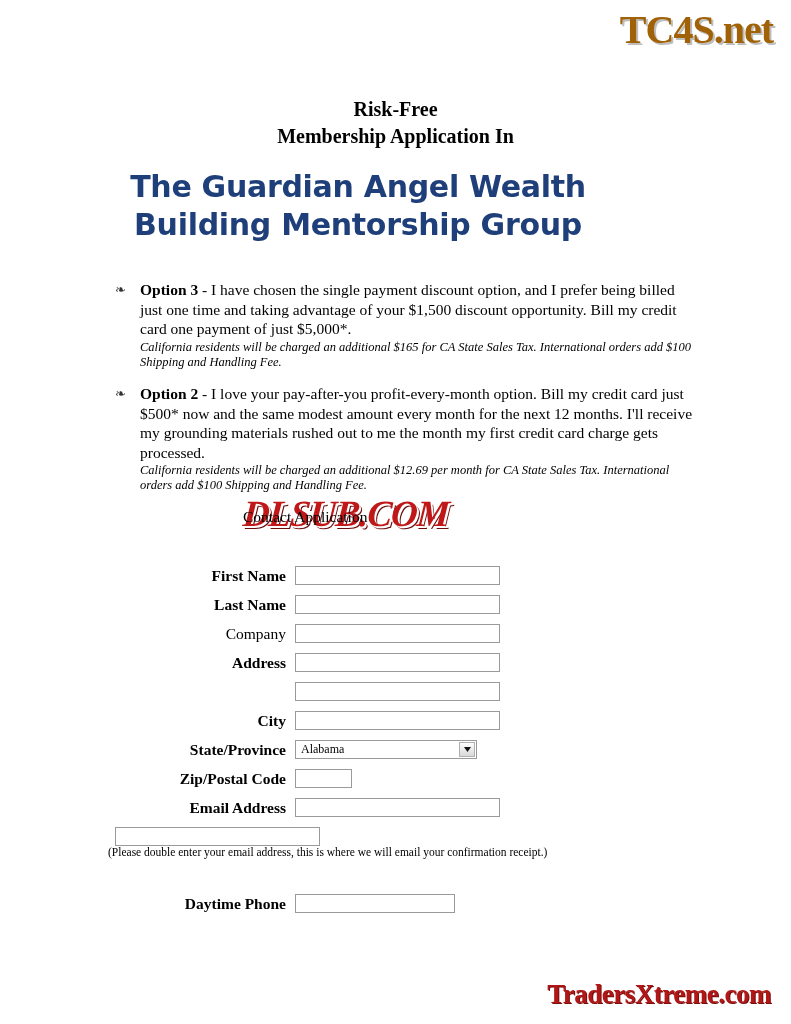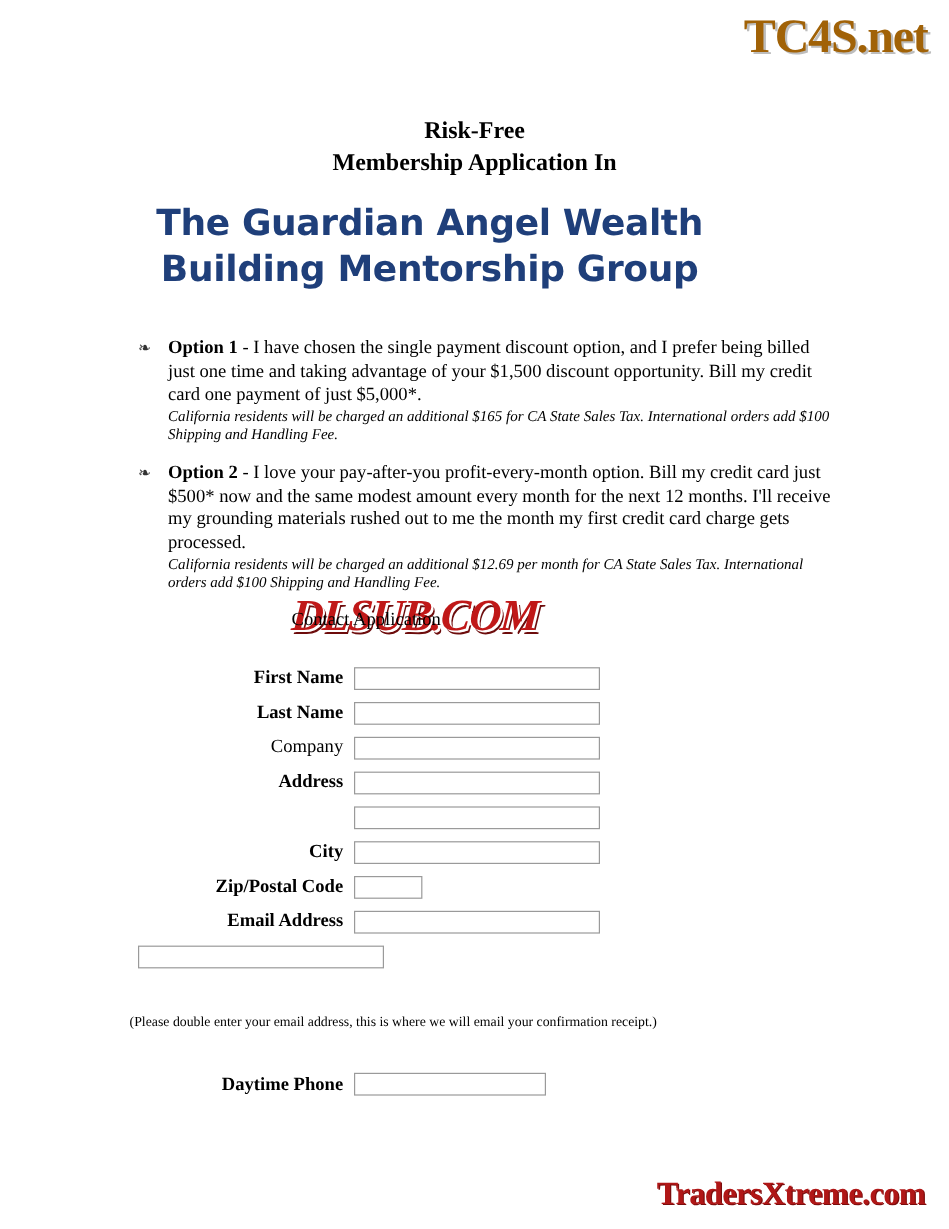--- a/index.html
+++ b/index.html
@@ -117,21 +117,21 @@
 
   
   .form {
     position: absolute;
     top: 556px;
     left: 115px;
     width: 560px;
   }
   .frow {
     display: flex;
-    align-items: flex-start;
+    align-items: flex-end;
     height: 29px;
   }
   .flabel {
     width: 180px;
     text-align: right;
     padding-right: 9px;
     font-size: 15.5px;
     font-weight: bold;
     box-sizing: border-box;
     white-space: nowrap;
@@ -205,21 +205,21 @@
 </div>
 
 <div class="head-big">
   <div>The Guardian Angel Wealth</div>
   <div>Building Mentorship Group</div>
 </div>
 
 <div class="option" id="option-1">
   <div class="bullet">❧</div>
   <div class="body">
-    <b>Option 1</b><span> - I have chosen the single payment discount option, and I prefer being billed just one time and taking advantage of your $1,500 discount opportunity. Bill my credit card one payment of just $5,000*.</span>
+    <b>Option 3</b><span> - I have chosen the single payment discount option, and I prefer being billed just one time and taking advantage of your $1,500 discount opportunity. Bill my credit card one payment of just $5,000*.</span>
     <div class="fine">California residents will be charged an additional $165 for CA State Sales Tax. International orders add $100 Shipping and Handling Fee.</div>
   </div>
 </div>
 
 <div class="option" id="option-2">
   <div class="bullet">❧</div>
   <div class="body">
     <b>Option 2</b><span> - I love your pay-after-you profit-every-month option. Bill my credit card just $500* now and the same modest amount every month for the next 12 months. I'll receive my grounding materials rushed out to me the month my first credit card charge gets processed.</span>
     <div class="fine">California residents will be charged an additional $12.69 per month for CA State Sales Tax. International orders add $100 Shipping and Handling Fee.</div>
   </div>
@@ -252,20 +252,31 @@
   <div class="frow">
     <div class="flabel plain"></div>
     <input class="finput w-lg" type="text" value="" style="">
   </div>
 
   <div class="frow">
     <div class="flabel">City</div>
     <input class="finput w-lg" type="text" value="" style="">
   </div>
 
+  <div class="frow">
+    <div class="flabel">State/Province</div>
+    <div class="select-wrap">
+      <span>Alabama</span>
+      <span class="arrow-btn">
+        <svg width="7" height="5" viewBox="0 0 7 5">
+            <polygon points="0,0 7,0 3.5,5" fill="#111"></polygon>
+          </svg>
+      </span>
+    </div>
+  </div>
 
   <div class="frow">
     <div class="flabel">Zip/Postal Code</div>
     <input class="finput w-sm" type="text" value="" style="">
   </div>
 
   <div class="frow">
     <div class="flabel">Email Address</div>
     <input class="finput w-lg" type="text" value="" style="">
   </div>

